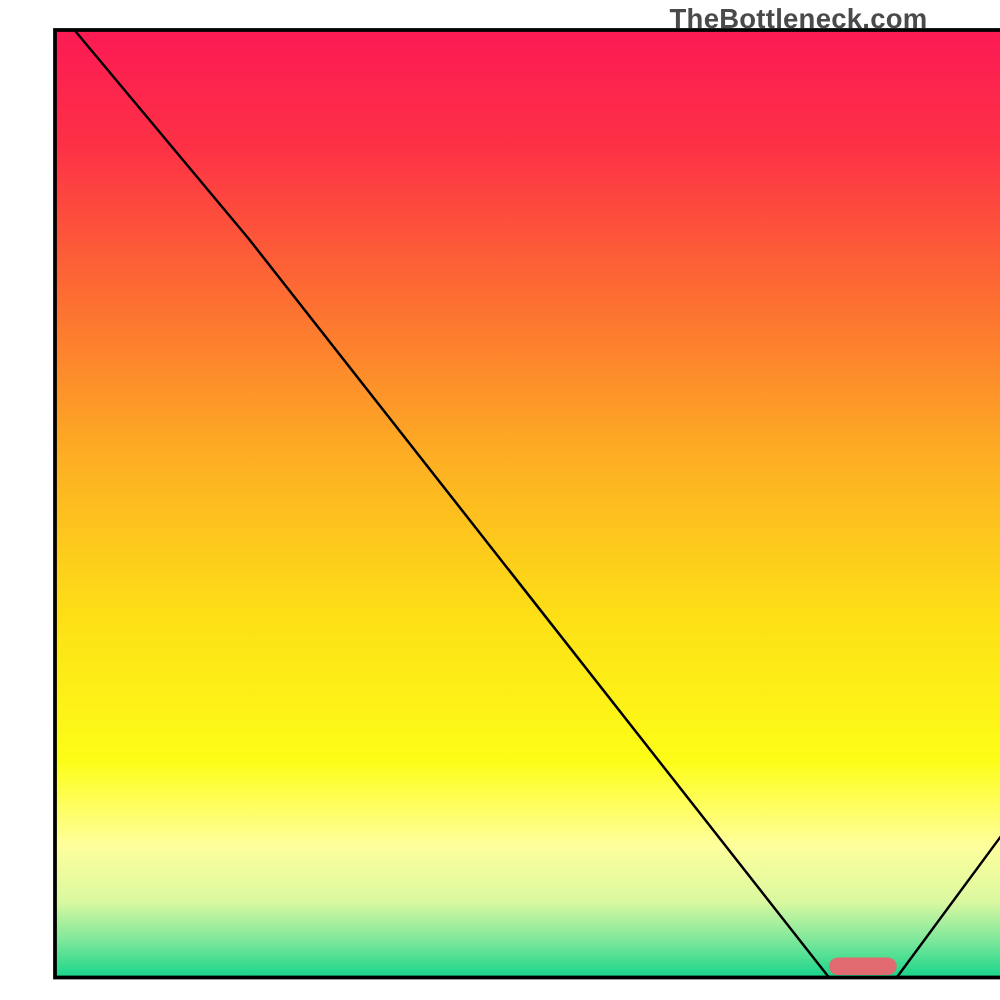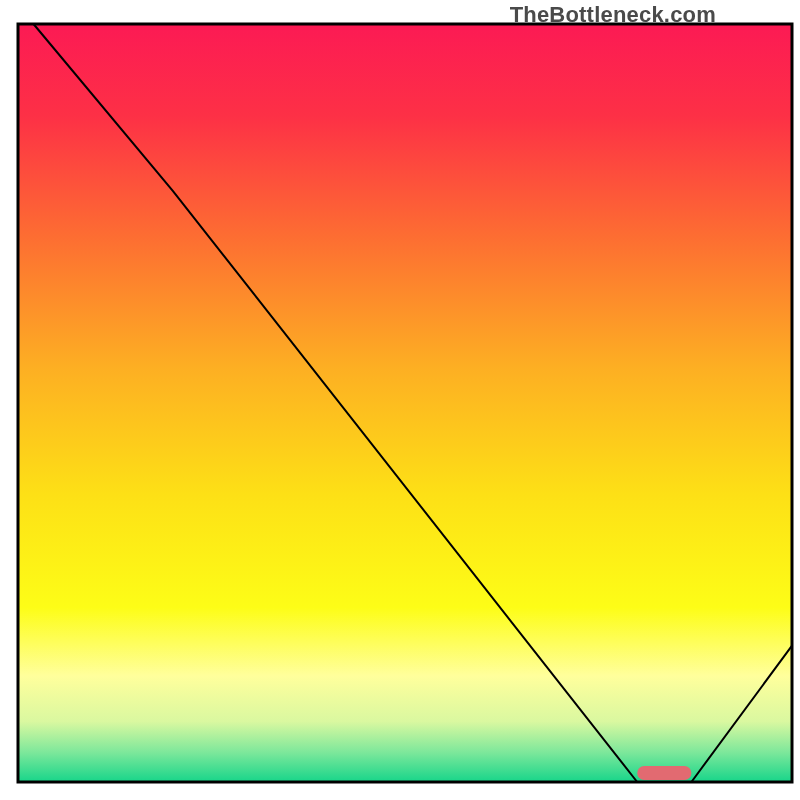--- a/index.html
+++ b/index.html
@@ -7,20 +7,21 @@
     padding: 0;
     width: 800px;
     height: 800px;
     background: #ffffff;
     font-family: Arial, Helvetica, sans-serif;
   }
   .chart-container {
     position: relative;
     width: 724px;
     height: 800px;
+    margin-left: 26px;
   }
   .watermark {
     position: absolute;
     top: 2px;
     right: 8px;
     font-size: 22px;
     font-weight: 600;
     color: #4a4a4a;
     letter-spacing: 0.2px;
     z-index: 5;

